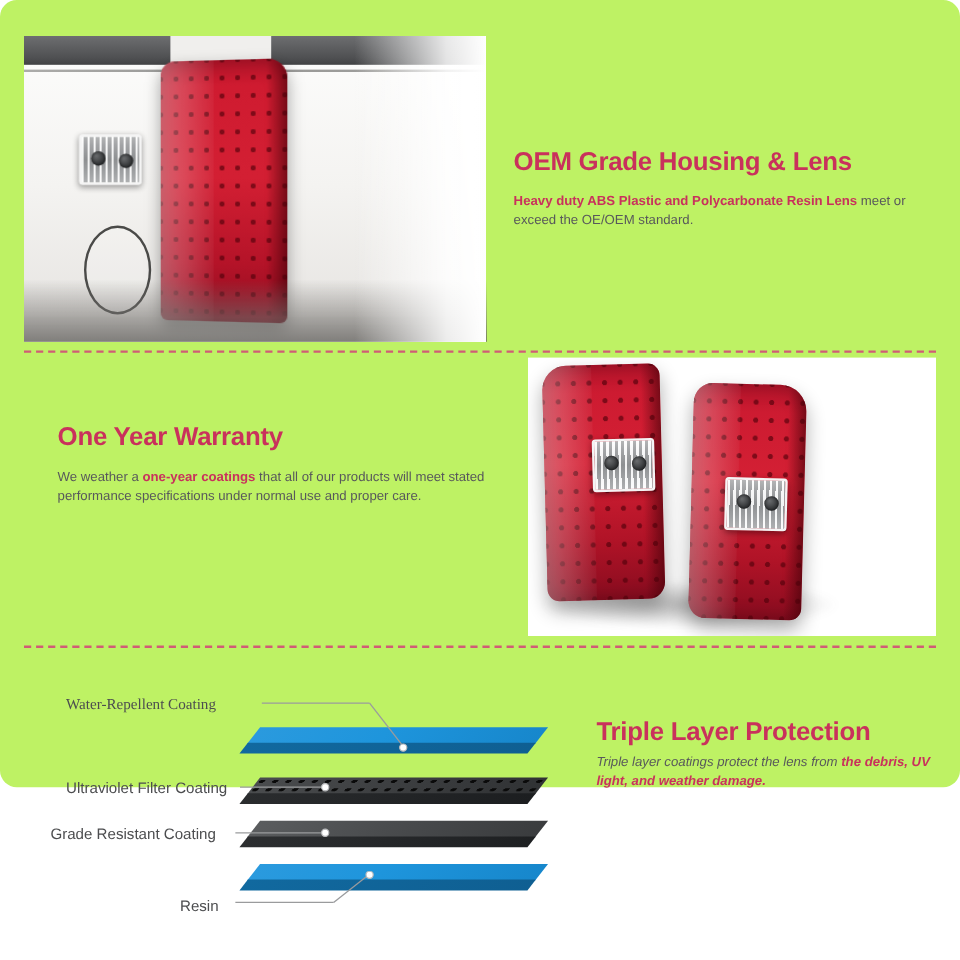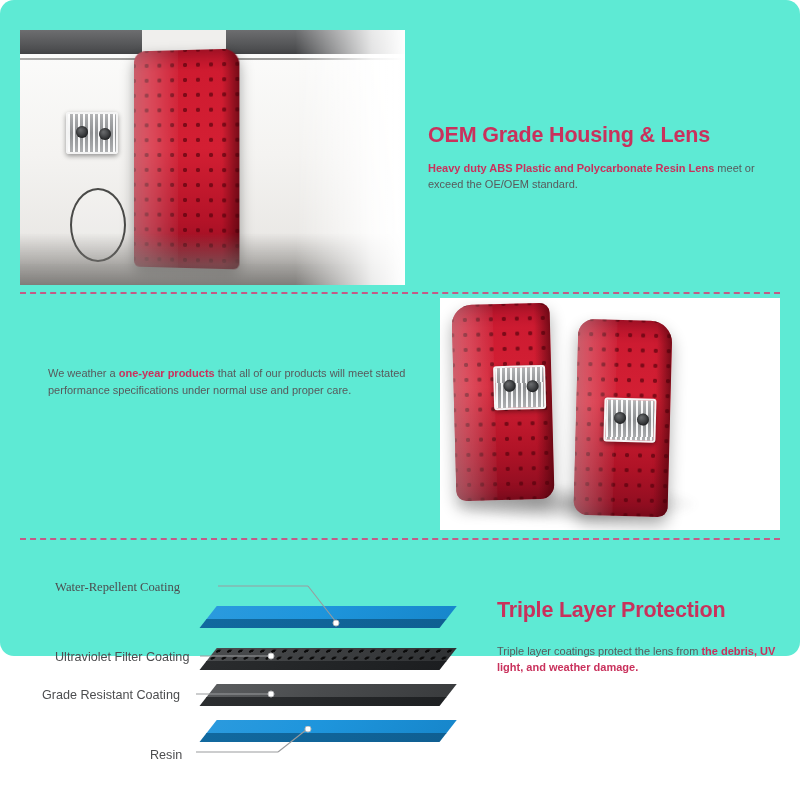--- a/index.html
+++ b/index.html
@@ -10,21 +10,21 @@
     height: 800px;
     background: #ffffff;
     font-family: "Liberation Sans", sans-serif;
     overflow: hidden;
   }
 
   #page {
     position: relative;
     width: 800px;
     height: 656px;
-    background: #5eead4;
+    background: #bef264;
     border-radius: 14px;
   }
 
   
   .divider {
     position: absolute;
     left: 20px;
     width: 760px;
     height: 0;
     border-top: 2px dashed #d4437a;
@@ -49,21 +49,21 @@
   }
   .hl { color: #c9315c; font-weight: bold; }
 
   #section1-text { position: absolute; left: 428px; top: 123px; width: 350px; }
   #section1-text .body-copy { margin-top: 12px; }
 
   #section2-text { position: absolute; left: 48px; top: 352px; width: 360px; }
   #section2-text .body-copy { margin-top: 13px; }
 
   #section3-text { position: absolute; left: 497px; top: 598px; width: 290px; }
-  #section3-text .body-copy { margin-top: 20px; }
+  #section3-text .body-copy { margin-top: 4px; font-style: italic; }
 
   
   #photo-installed {
     position: absolute;
     left: 20px; top: 30px;
     width: 385px; height: 255px;
     overflow: hidden;
     background: linear-gradient(180deg,#f3f3f2 0%,#ececea 55%,#dedcd9 100%);
   }
   
@@ -285,22 +285,23 @@
   <div id="section1-text">
     <div class="headline">OEM Grade Housing &amp; Lens</div>
     <div class="body-copy">
       <span class="hl">Heavy duty ABS Plastic and Polycarbonate Resin Lens</span><span> meet or exceed the OE/OEM standard.</span>
     </div>
   </div>
 
   <div id="divider-1" class="divider"></div>
 
   <div id="section2-text">
+    <div class="headline">One Year Warranty</div>
     <div class="body-copy">
-      <span>We weather a </span><span class="hl">one-year products</span><span> that all of our products will meet stated performance specifications under normal use and proper care.</span>
+      <span>We weather a </span><span class="hl">one-year coatings</span><span> that all of our products will meet stated performance specifications under normal use and proper care.</span>
     </div>
   </div>
 
   <div id="photo-pair">
     <div class="pair-shadow"></div>
 
     <div id="lamp-left" class="lamp-loose">
       <div class="led-grid"></div>
       <div class="lamp-gloss"></div>
       <div class="lamp-edge-dark"></div>

